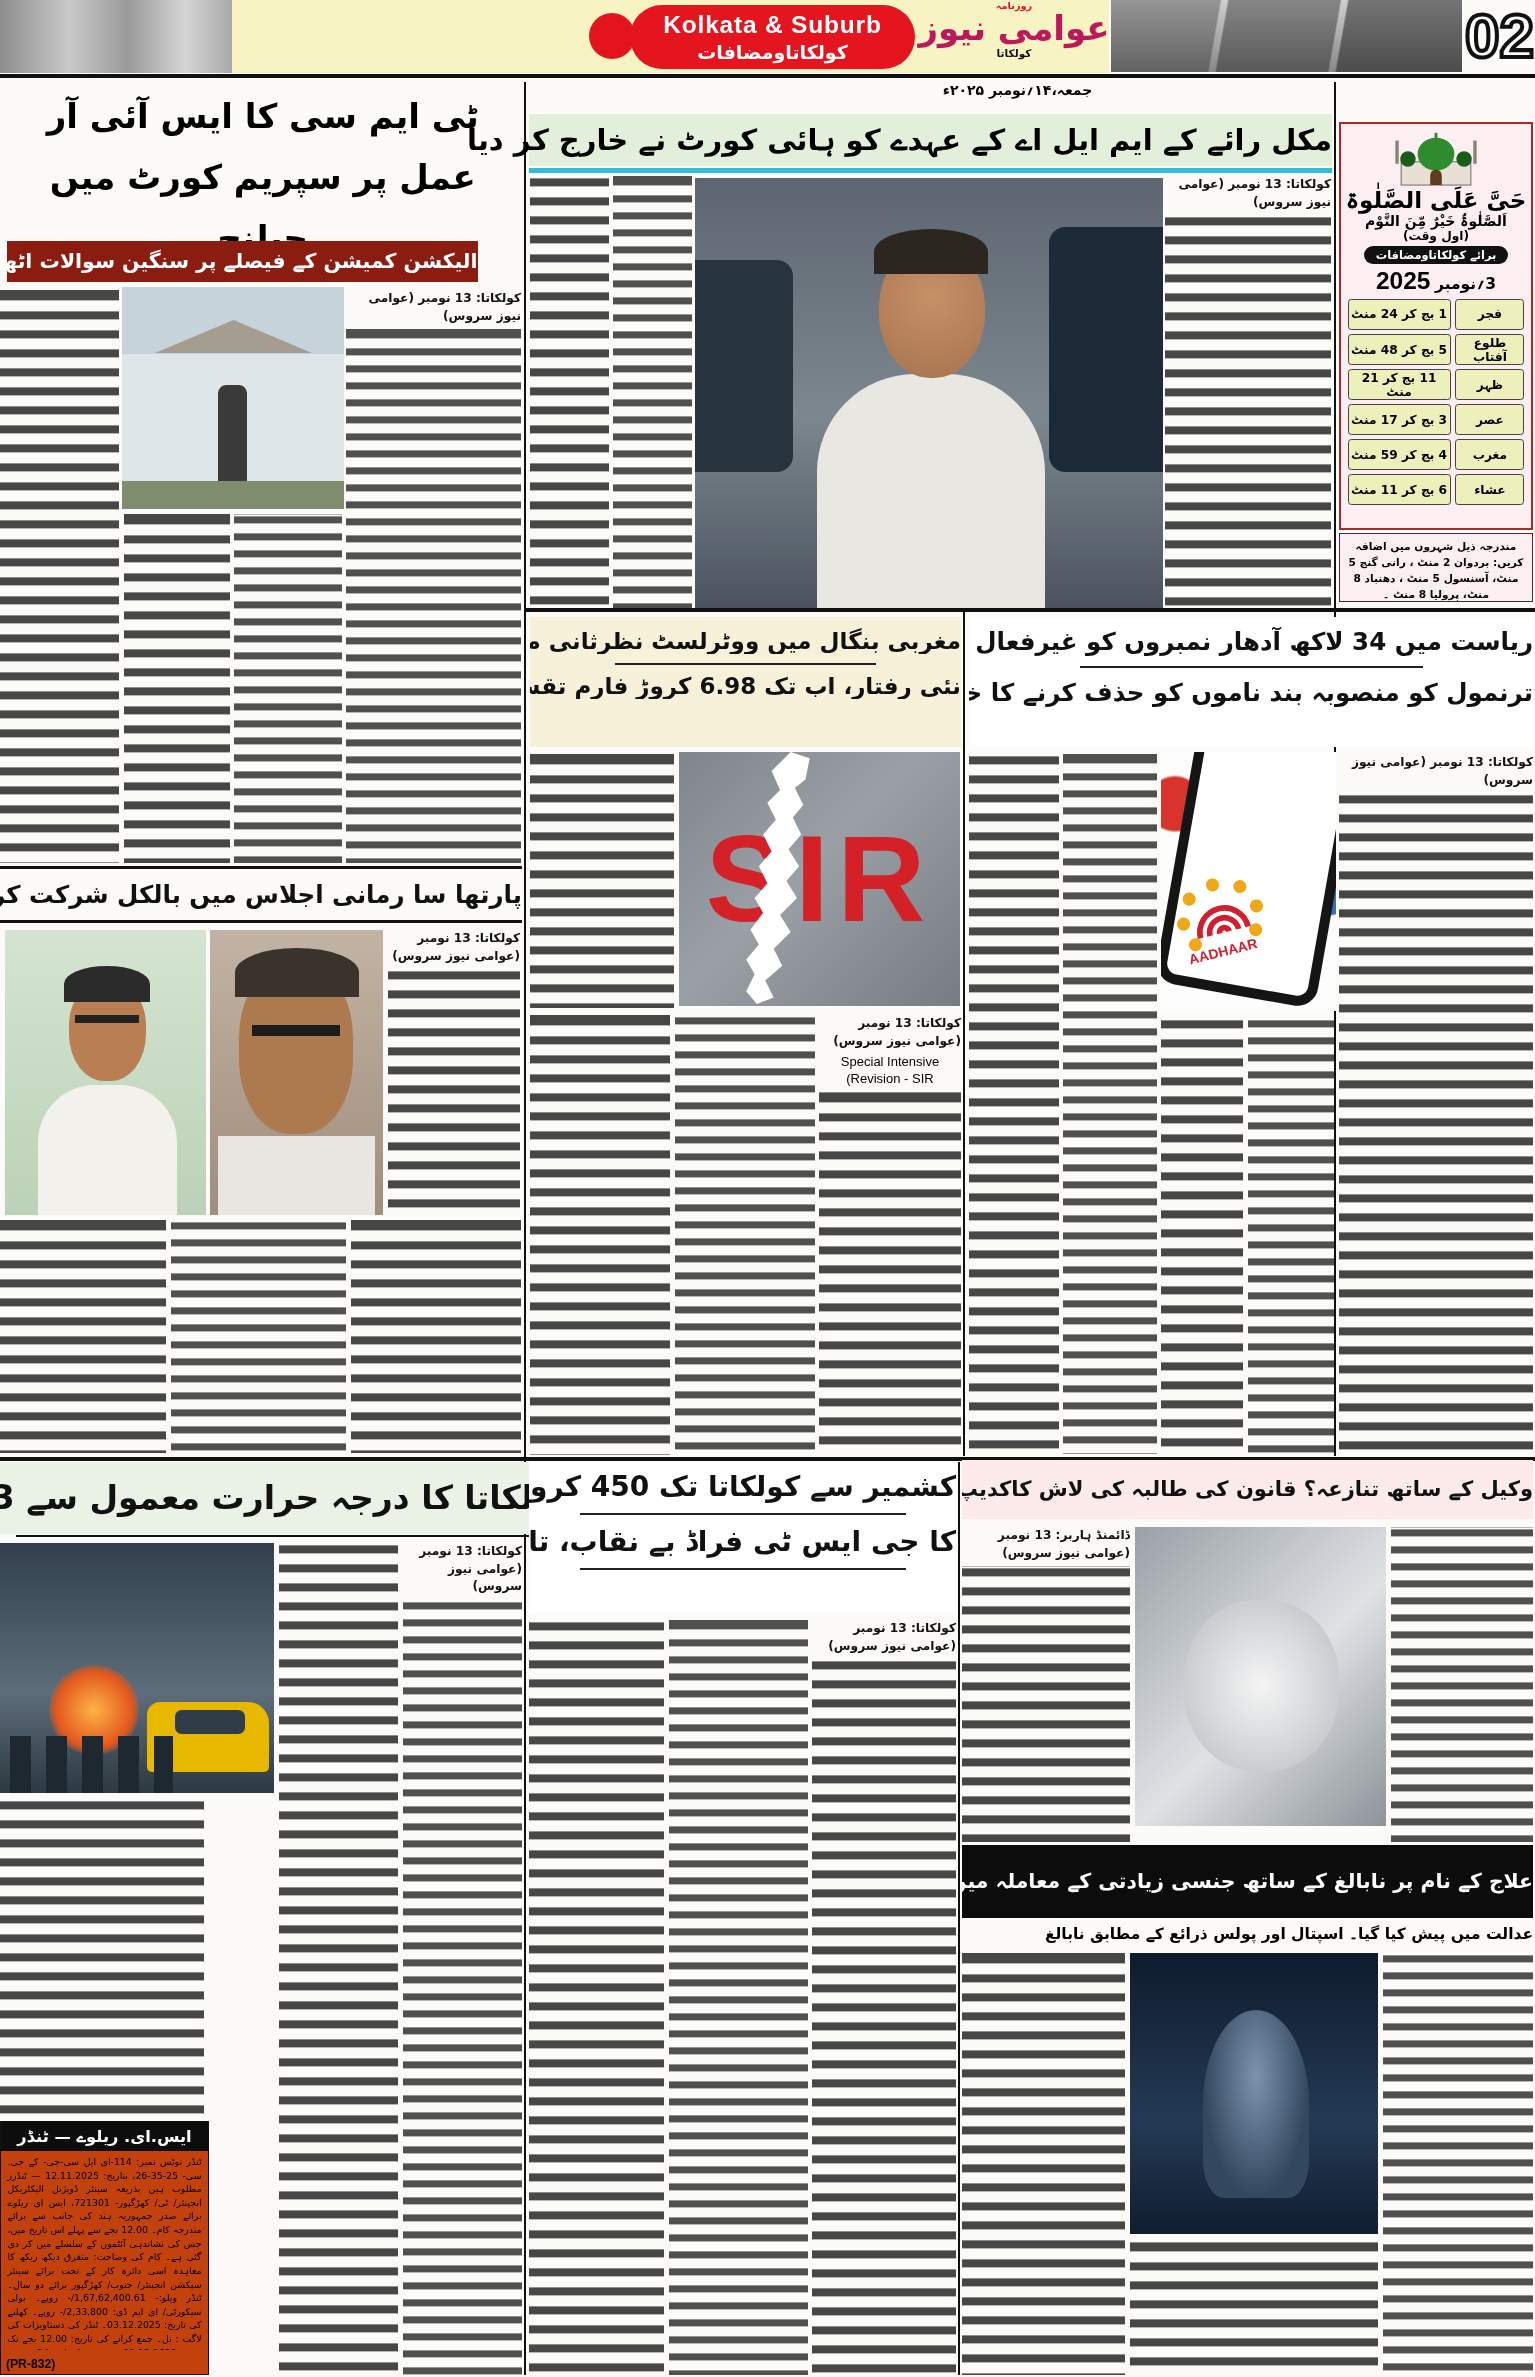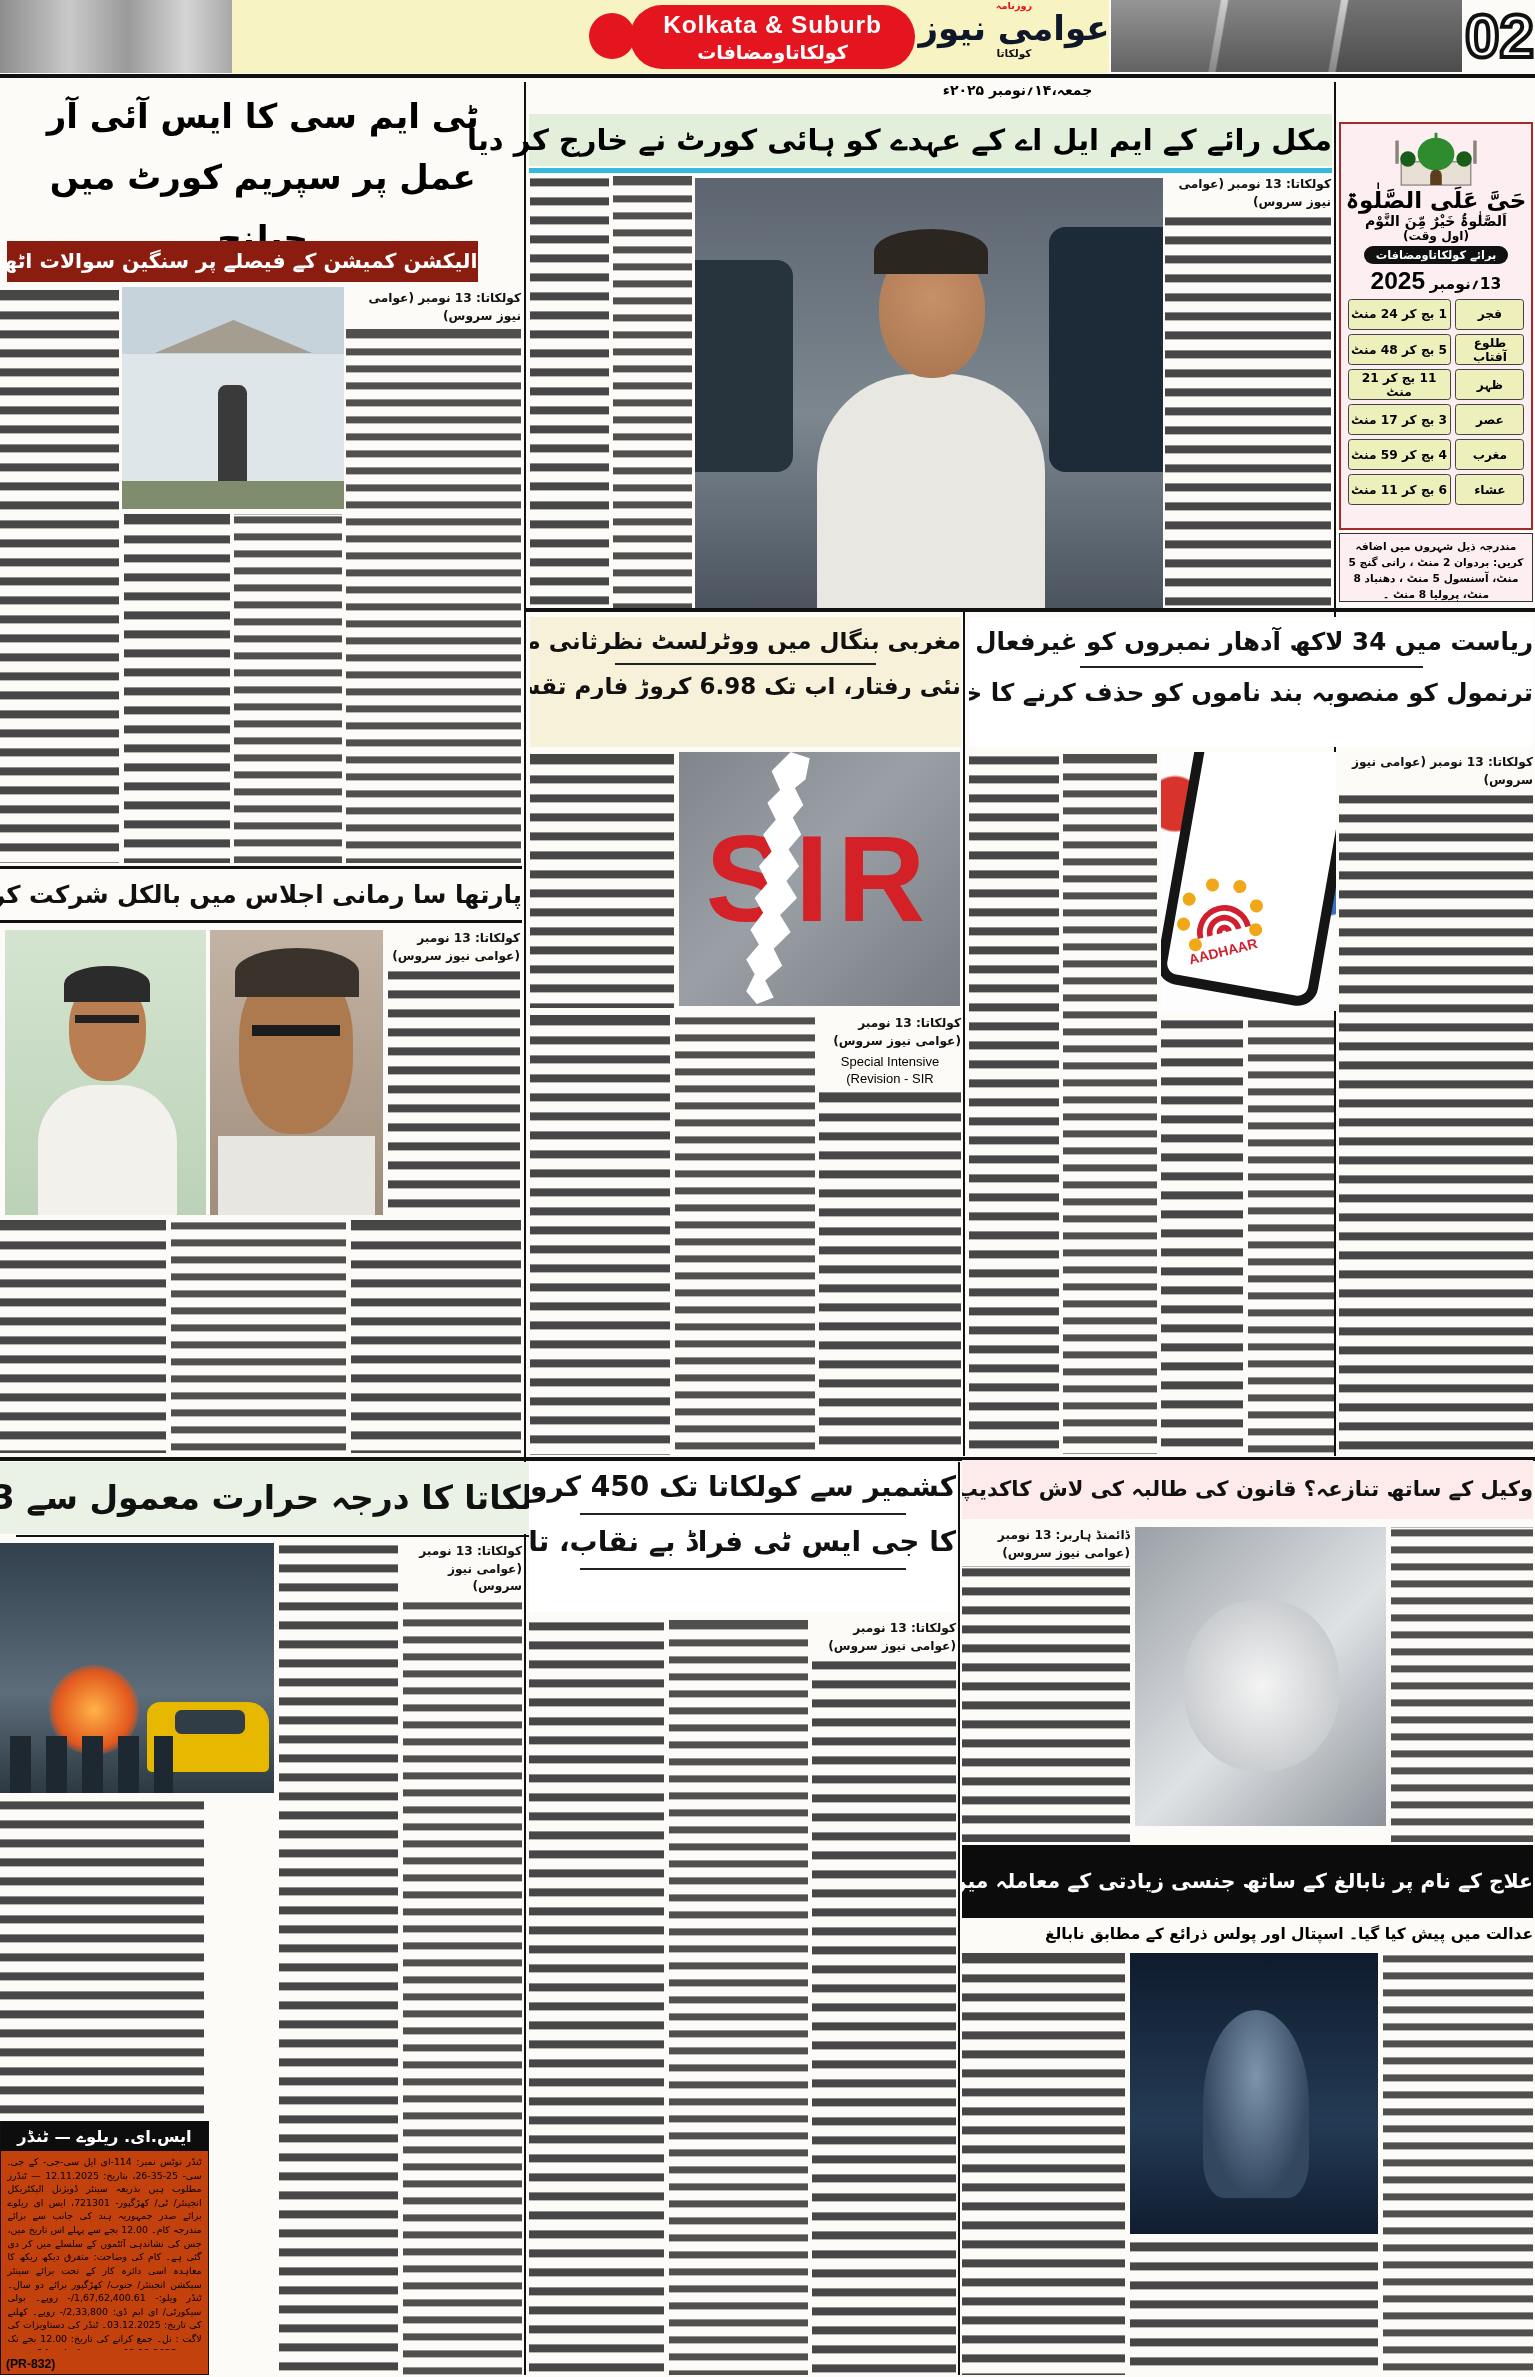--- a/index.html
+++ b/index.html
@@ -80,21 +80,21 @@
 
 
   <div class="abs" style="left:589px;top:13px;width:46px;height:46px;border-radius:50%;background:var(--c-red);"></div>
   <div class="abs" id="pill" style="left:630px;top:4.9px;width:285px;height:64px;">
     <div class="l1 en">Kolkata &amp; Suburb</div>
     <div class="l2 rtl">کولکاتاومضافات</div>
   </div>
 
   <div class="abs rtl" style="left:918px;top:0;width:192px;height:73px;text-align:center;">
     <div style="font-size:9.8px;color:var(--c-red);font-weight:bold;">روزنامہ</div>
-    <div style="font-size:34px;font-weight:800;color:#0f172a;line-height:1.05;">عوامی نیوز</div>
+    <div style="font-size:34px;font-weight:800;color:#be185d;line-height:1.05;">عوامی نیوز</div>
     <div style="font-size:10.6px;font-weight:bold;color:#111;">کولکاتا</div>
   </div>
 
   <div class="photo" style="left:1111px;top:0;width:351px;height:72px;background:
        linear-gradient(100deg,#b8b8b8 0 30%,#fff 30.5% 32%,#a5a5a5 32.5% 63%,#fff 63.5% 65%,#8f8f8f 65.5% 100%),
        linear-gradient(#cfcfcf,#888);background-blend-mode:multiply;"></div>
   <div class="abs" id="pagenum" style="left:1463px;top:0px;width:73px;text-align:center;">02</div>
 
   <div class="hr" style="left:0;top:74px;width:1536px;height:4.1px;"></div>
   <div class="abs rtl" style="left:938px;top:82px;width:159px;font-size:14px;font-weight:bold;text-align:center;">جمعہ،۱۴؍نومبر ۲۰۲۵ء</div>
@@ -171,21 +171,21 @@
       <ellipse cx="79" cy="33" rx="8" ry="8" fill="#1a5c1a"></ellipse>
       <rect x="8" y="14" width="3.5" height="24" fill="#8a8378"></rect>
       <rect x="88.5" y="14" width="3.5" height="24" fill="#8a8378"></rect>
       <path d="M44 60 v-10 a6 6 0 0 1 12 0 v10 z" fill="#5c3d20"></path>
     </svg>
     <div class="cal1 rtl">حَیَّ عَلَی الصَّلٰوۃ</div>
     <div class="cal2 rtl">اَلصَّلٰوۃُ خَیْرٌ مِّنَ النَّوْم</div>
     <div class="awwal rtl">(اول وقت)</div>
     <div><span class="forpill rtl">برائے کولکاتاومضافات</span></div>
     <div class="pdate rtl">
-      <span class="dt">13؍نومبر</span>
+      <span class="dt">3؍نومبر</span>
       <span class="yr en">2025</span>
     </div>
     <div class="prow">
       <div class="pcell pname">فجر</div>
       <div class="pcell ptime rtl">1 بج کر 24 منٹ</div>
     </div>
     <div class="prow">
       <div class="pcell pname">طلوع آفتاب</div>
       <div class="pcell ptime rtl">5 بج کر 48 منٹ</div>
     </div>

